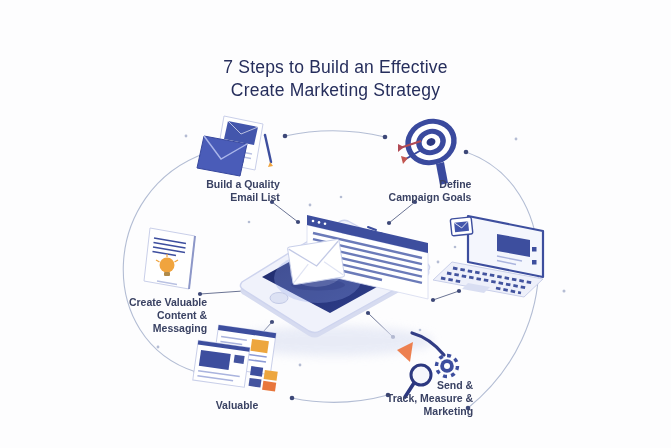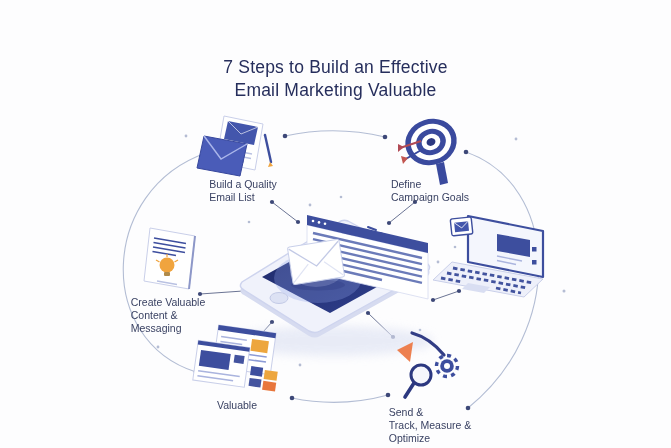--- a/index.html
+++ b/index.html
@@ -8,35 +8,35 @@
     font-family:"Liberation Sans",sans-serif;overflow:hidden;
   }
   .title{
     position:absolute;top:16px;left:0;width:671px;text-align:center;
     font-size:17.5px;font-weight:400;color:#262e5c;line-height:1.32;
     letter-spacing:.2px;
     margin-top:40px;
   }
   .title span{display:block;}
   .step-label{
-    position:absolute;transform:translateX(-50%);text-align:left;
-    font-size:10.5px;font-weight:400;color:#3a4263;line-height:1.24;
+    position:absolute;transform:translateX(-50%);text-align:right;
+    font-size:10.5px;font-weight:700;color:#3a4263;line-height:1.24;
     white-space:nowrap;
   }
   .step-label span{display:block;}
   svg{position:absolute;top:0;left:0;}
 </style>
 </head>
 <body>
 
 <div class="canvas">
 
   <div class="title">
     <span>7 Steps to Build an Effective</span>
-    <span>Email Marketing Valuable</span>
+    <span>Create Marketing Strategy</span>
   </div>
 
   <svg width="671" height="448" viewBox="0 0 671 448">
     <defs>
       <linearGradient id="screenGrad" x1="0" y1="0" x2="1" y2="1">
         <stop offset="0" stop-color="#1c2766"></stop>
         <stop offset="1" stop-color="#31418f"></stop>
       </linearGradient>
       <filter id="soft" x="-50%" y="-50%" width="200%" height="200%">
         <feGaussianBlur stdDeviation="5"></feGaussianBlur>
@@ -258,19 +258,19 @@
     <span>Campaign Goals</span>
   </div>
   <div class="step-label" style="left:168px;top:296px">
     <span>Create Valuable</span>
     <span>Content &amp;</span>
     <span>Messaging</span>
   </div>
   <div class="step-label" style="left:237px;top:399px">
     <span>Valuable</span>
   </div>
-  <div class="step-label" style="left:430px;top:406px">
+  <div class="step-label" style="left:430px;top:379px">
     <span>Send &amp;</span>
     <span>Track, Measure &amp;</span>
-    <span>Optimize</span>
+    <span>Marketing</span>
   </div>
 
 </div>
 
 </body></html>

